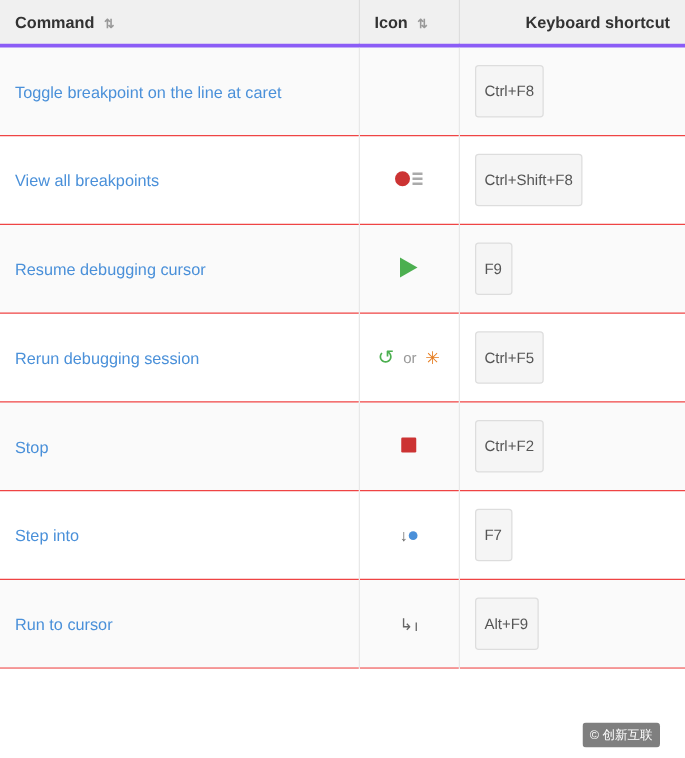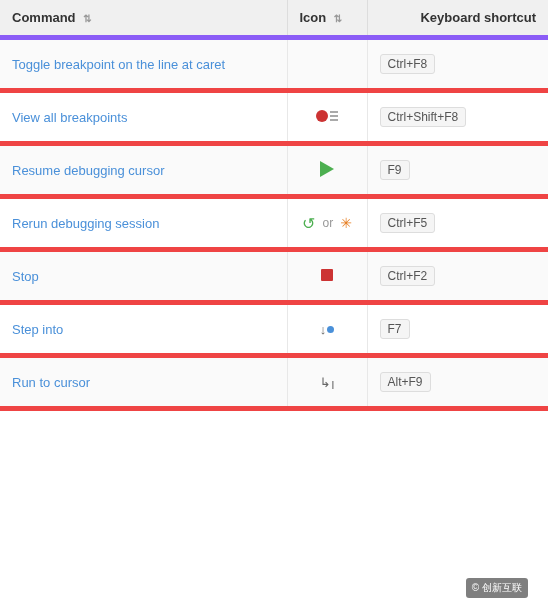--- a/index.html
+++ b/index.html
@@ -8,40 +8,40 @@
       font-size: 13px;
       background: #fff;
       width: 548px;
     }
     table {
       width: 548px;
       border-collapse: collapse;
     }
     thead tr {
       background: #f0f0f0;
-      border-bottom: 5px solid #8b5cf6;
+      border-bottom: 3px solid #8b5cf6;
       margin-top: 18px;
     }
     thead th {
       padding: 10px 12px;
       text-align: left;
       font-weight: bold;
       color: #333;
       border-right: 1px solid #ddd;
     }
     thead th:last-child { border-right: none; text-align: right; }
     thead th .sort-arrows {
       display: inline-block;
       margin-left: 4px;
       color: #999;
       font-size: 10px;
       vertical-align: middle;
     }
     tbody tr {
-      border-bottom: 5px solid #ef4444;
+      border-bottom: 1px solid #ef4444;
       background: #fff;
     }
     tbody tr:nth-child(odd) { background: #fafafa; }
     tbody td {
       padding: 14px 12px;
       vertical-align: middle;
       border-right: 1px solid #e8e8e8;
     }
     tbody td:last-child { border-right: none; }
     .cmd-link {
@@ -51,21 +51,21 @@
     }
     .icon-cell {
       text-align: center;
       min-width: 60px;
     }
     .shortcut-badge {
       display: inline-block;
       background: #f5f5f5;
       border: 1px solid #ddd;
       border-radius: 3px;
-      padding: 2px 7px;
+      padding: 13px 7px;
       font-size: 12px;
       color: #555;
       white-space: nowrap;
     }
     
     .icon-breakpoint {
       display: inline-flex;
       align-items: center;
     }
     .icon-breakpoint .dot {

